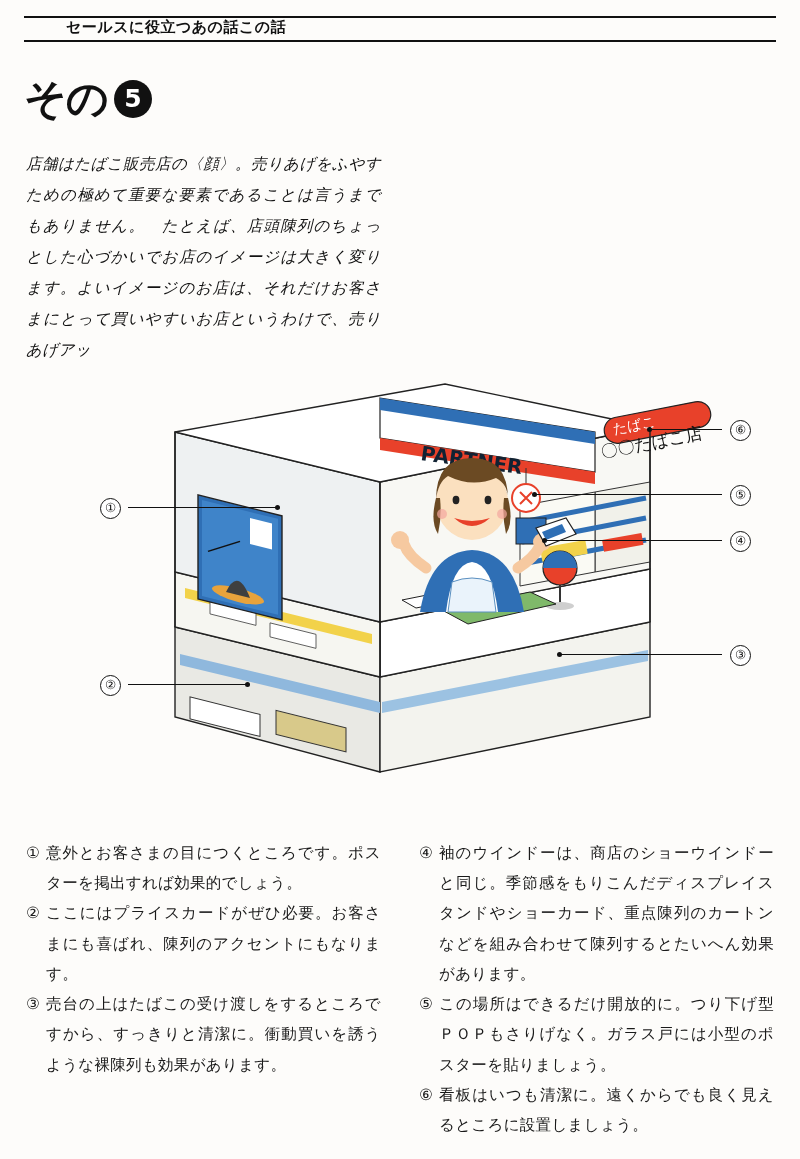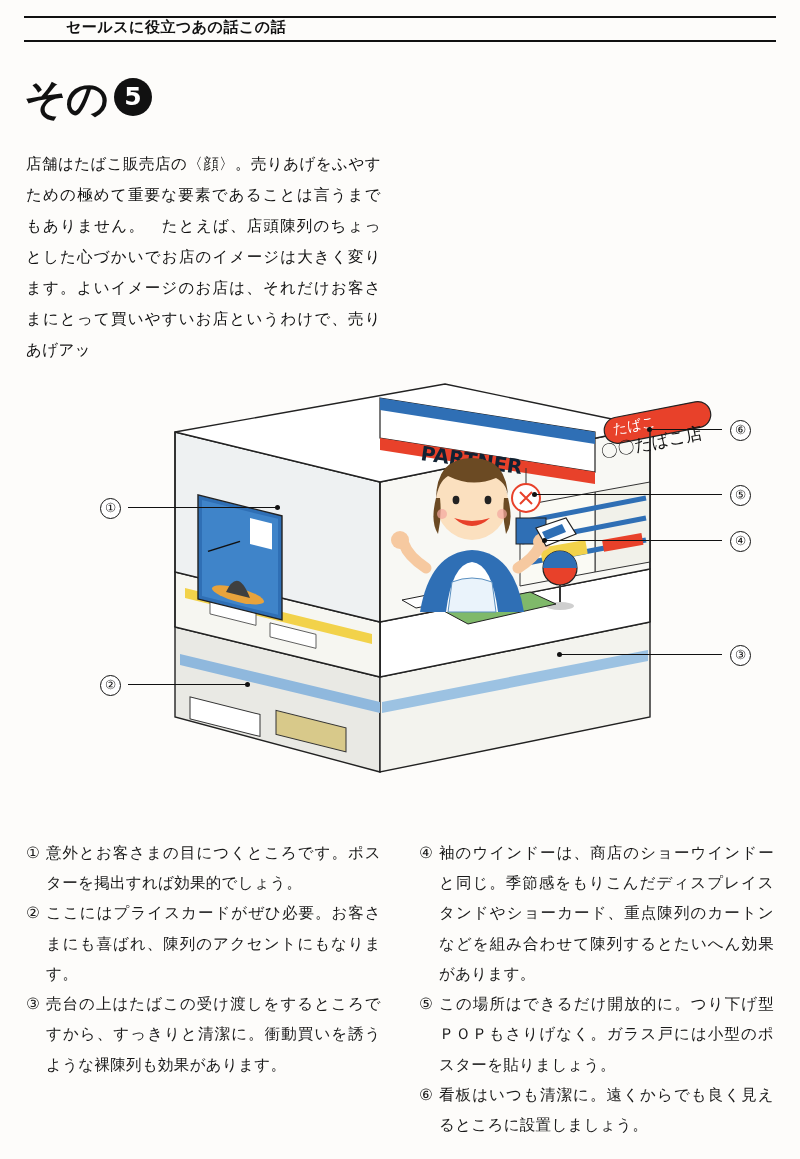--- a/index.html
+++ b/index.html
@@ -50,21 +50,21 @@
     background: #111;
   }
 
   
   .title-row {
     position: absolute;
     left: 24px;
     top: 78px;
     width: 756px;
     display: flex;
-    align-items: flex-start;
+    align-items: center;
     gap: 2px;
   }
   .title-text {
     font-family: "DejaVu Sans", sans-serif;
     font-weight: bold;
     font-size: 42px;
     line-height: 1;
     letter-spacing: -1px;
     color: #111;
     white-space: nowrap;
@@ -88,20 +88,21 @@
   }
 
   
   .intro {
     position: absolute;
     left: 26px;
     top: 148px;
     width: 748px;
     display: flex;
     gap: 18px;
+    font-style: italic;
   }
   .intro-col {
     width: 355px;
     font-size: 15.5px;
     line-height: 2.0;
     letter-spacing: 0.4px;
     text-align: justify;
     color: #121212;
   }
   .intro-col p {

